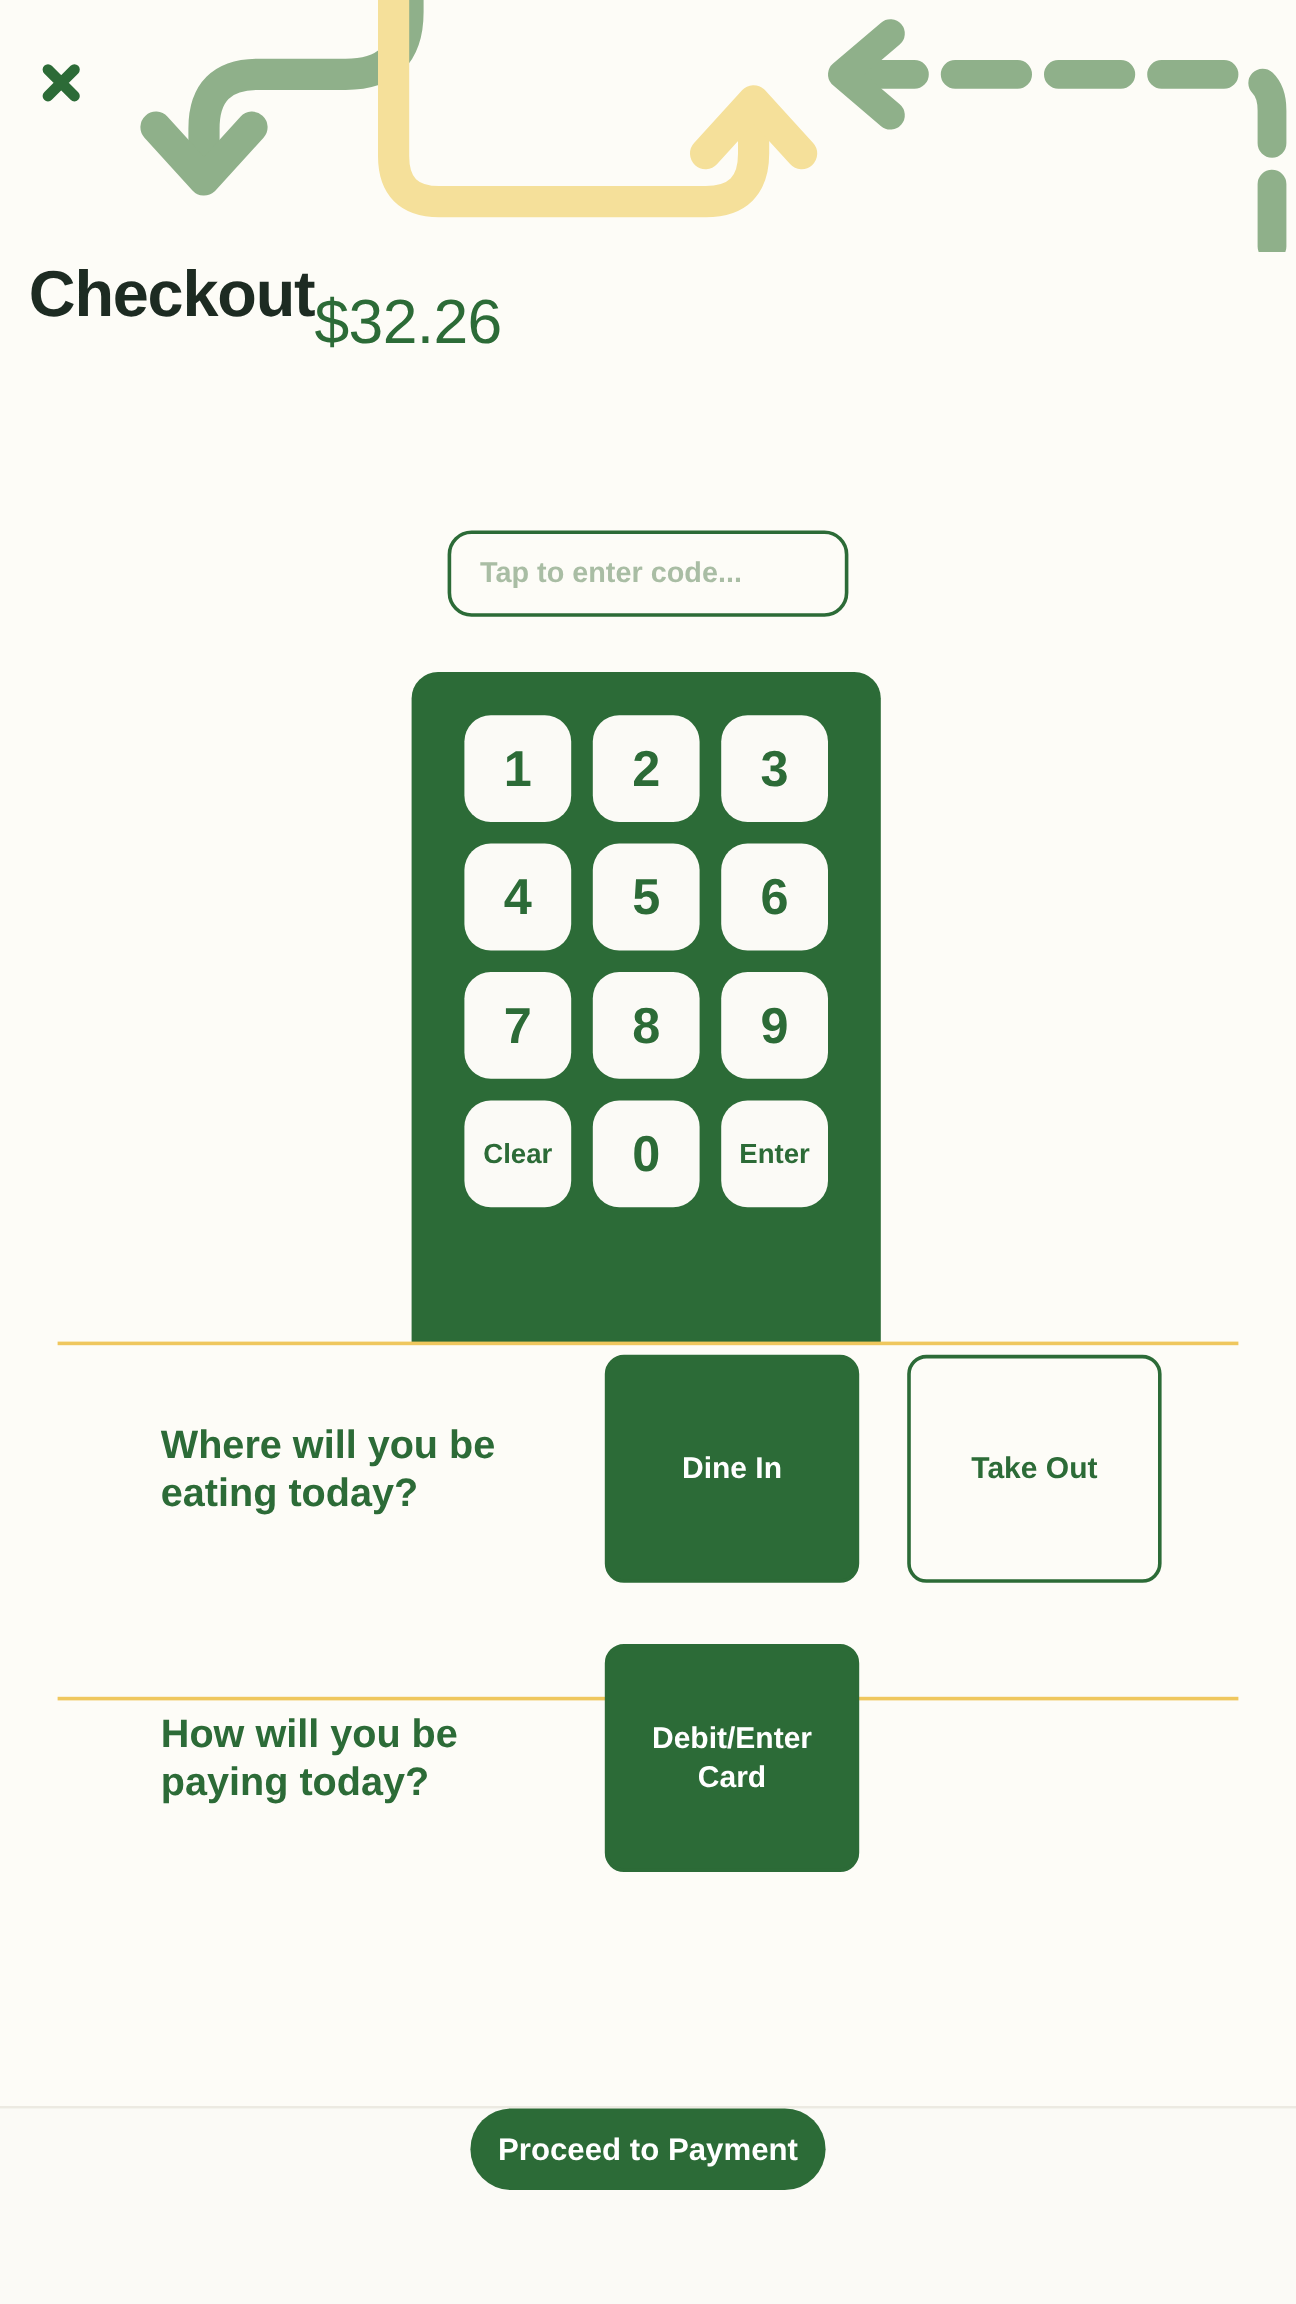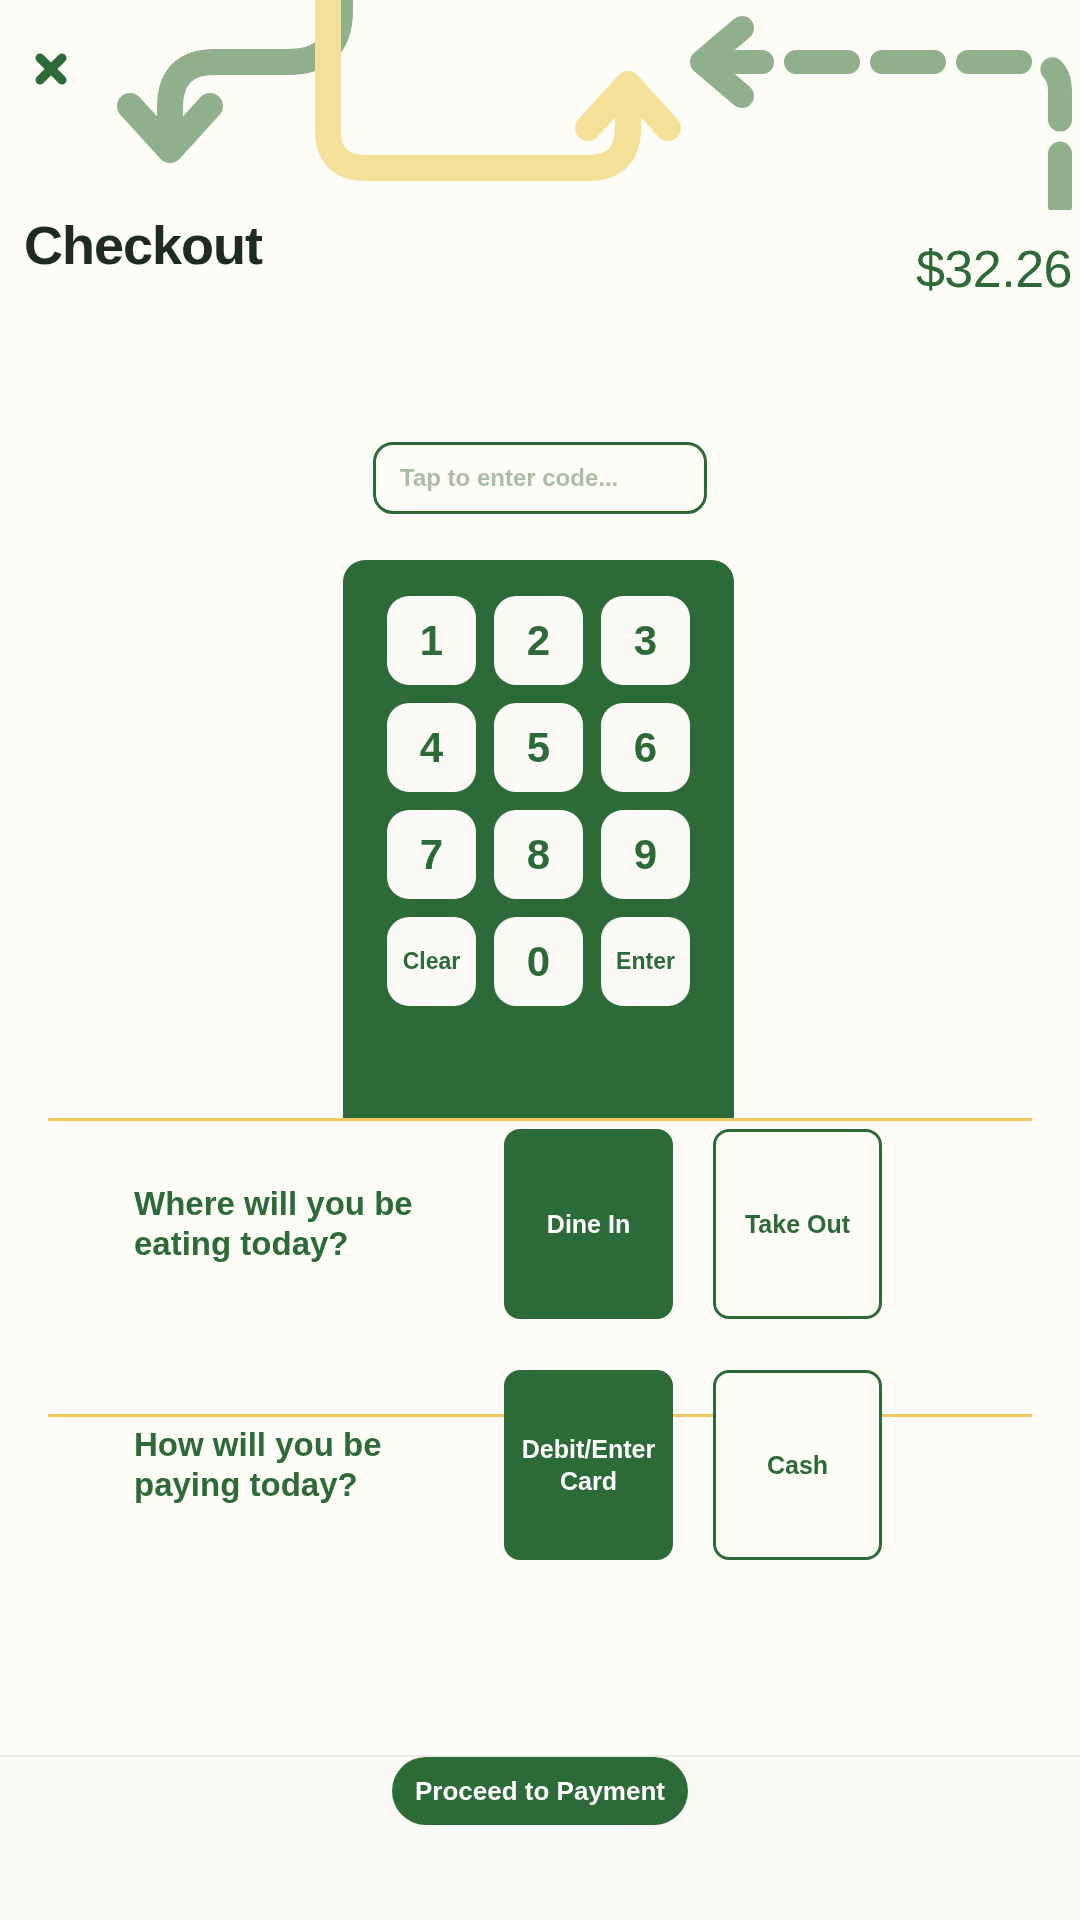--- a/index.html
+++ b/index.html
@@ -46,22 +46,22 @@
 
   
   .header {
     position: absolute;
     top: 205px;
     left: 0;
     width: 1080px;
     height: 80px;
     display: flex;
     align-items: center;
-    justify-content: space-between;
-    padding: 0 8px 0 24px;
+    justify-content: flex-start;
+    padding: 0 28px 0 24px;
   }
   .page-title {
     font-size: 54px;
     font-weight: bold;
     color: #1d2b22;
     letter-spacing: -1px;
     line-height: 1;
   }
   .order-total {
     font-size: 52px;
@@ -177,21 +177,21 @@
     color: #2c6b37;
     line-height: 1.22;
   }
   .choice-options {
     position: absolute;
     left: 504px;
     display: flex;
     gap: 40px;
   }
   .choice-btn {
-    width: 169px;
+    width: 212px;
     height: 190px;
     border-radius: 16px;
     font-family: "Liberation Sans", sans-serif;
     font-size: 25px;
     font-weight: bold;
     line-height: 1.3;
     display: flex;
     align-items: center;
     justify-content: center;
     text-align: center;
@@ -307,19 +307,18 @@
     <button class="choice-btn unselected">Take Out</button>
   </div>
 </div>
 
 <div class="divider d2"></div>
 
 <div class="choice-section s2">
   <div class="choice-question">How will you be paying today?</div>
   <div class="choice-options">
     <button class="choice-btn selected">Debit/Enter Card</button>
-    <button class="choice-btn unselected">Cash</button>
   </div>
 </div>
 
 <div class="footer-bar">
   <button class="proceed-btn">Proceed to Payment</button>
 </div>
 
 </body></html>

